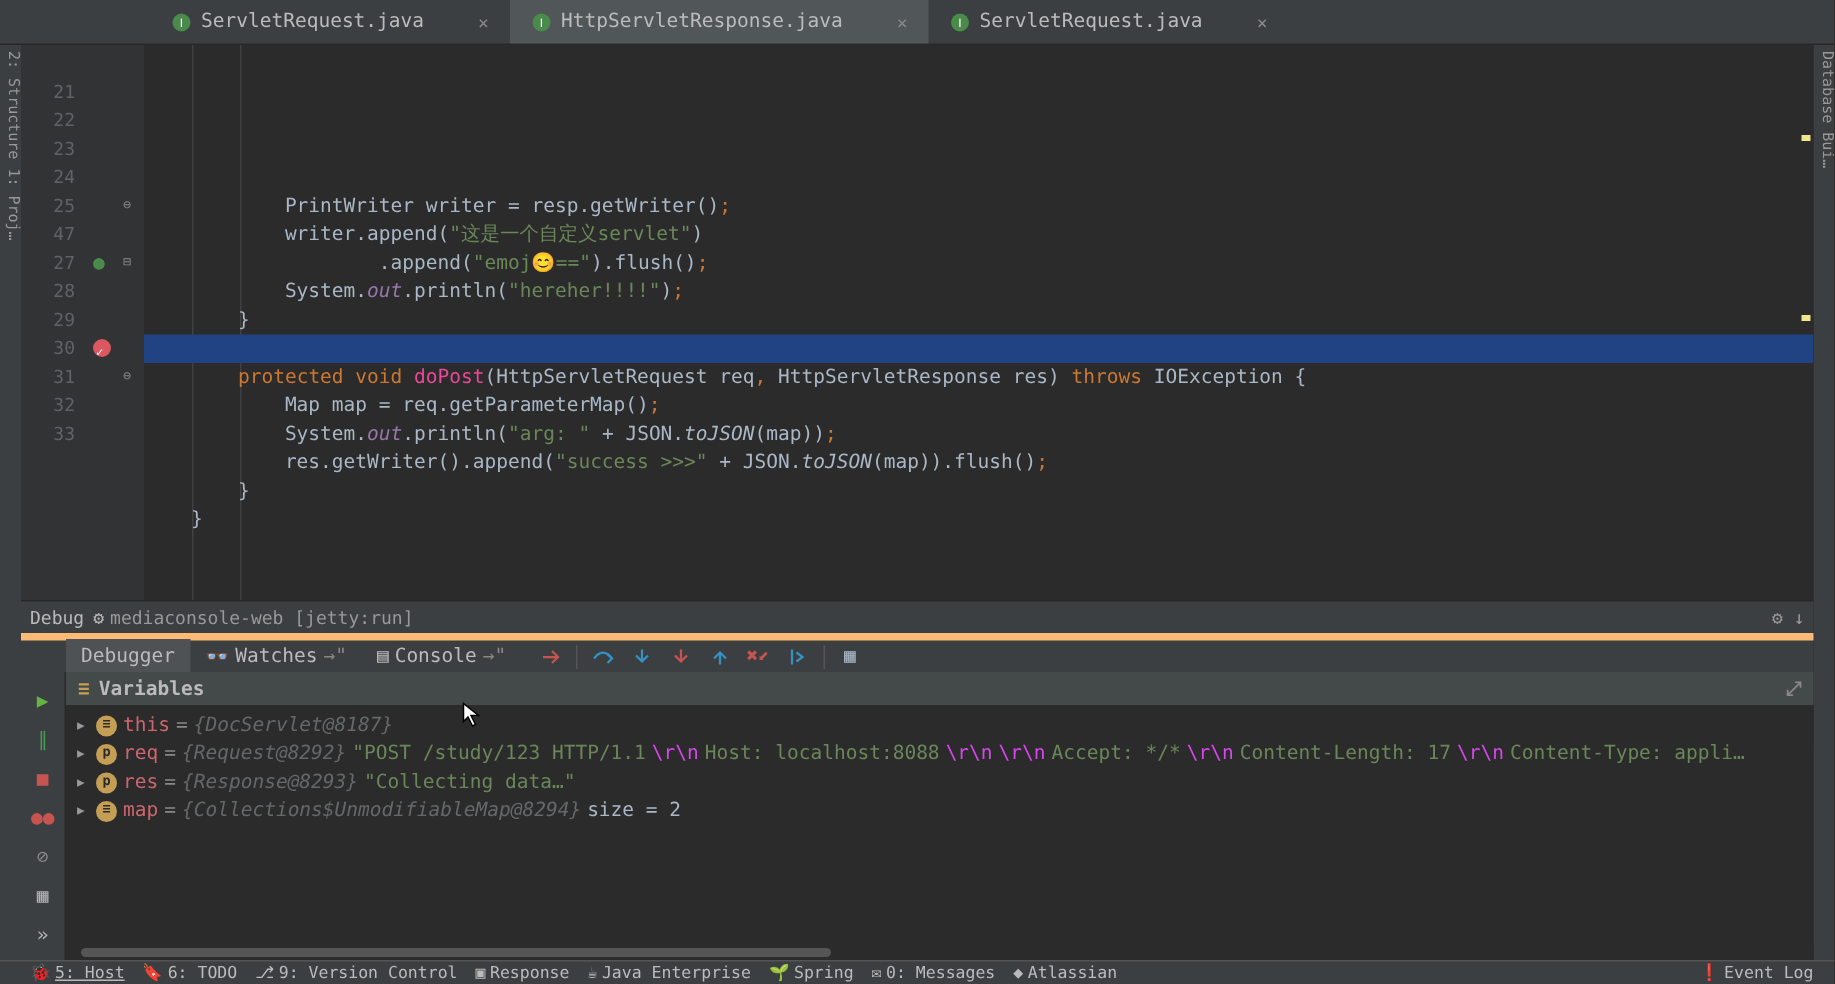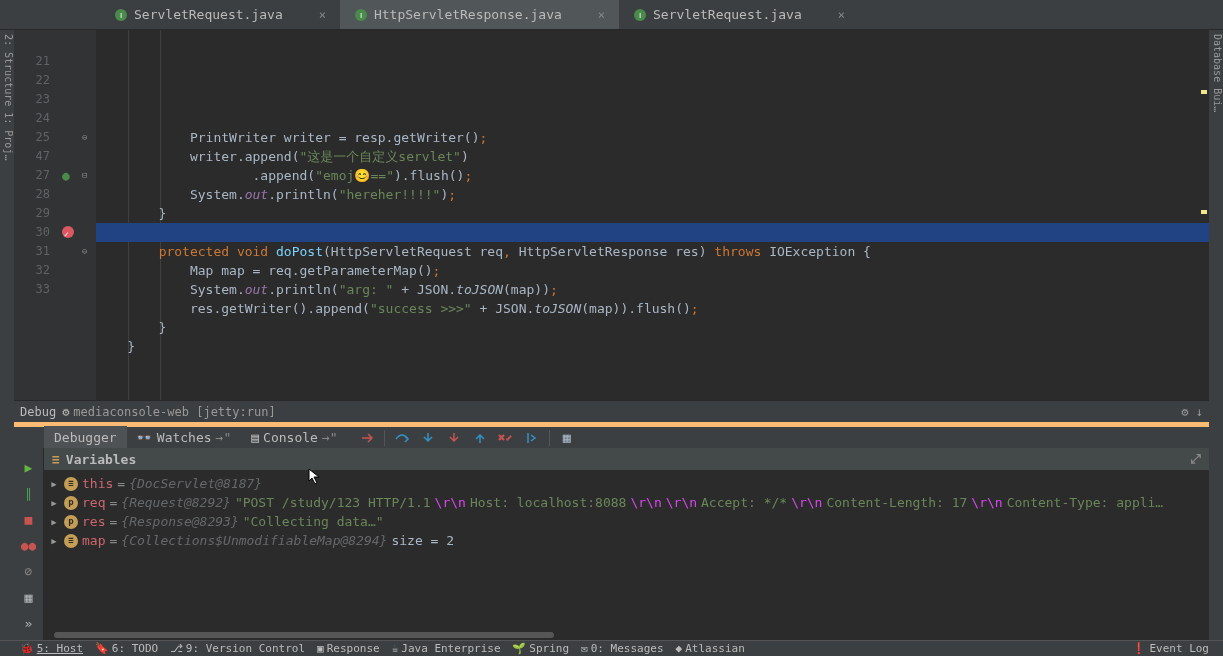--- a/index.html
+++ b/index.html
@@ -21,21 +21,21 @@
 .gutter { width: 44px; background: #313335; color: #606366; text-align: right; padding-right: 8px; font-size: 12px; line-height: 19px; padding-top: 22px; }
 .gutter-extra { width: 24px; background: #313335; position: relative; line-height: 19px; padding-top: 22px; }
 .fold-col { width: 14px; background: #313335; position: relative; line-height: 19px; padding-top: 22px; }
 .code { flex: 1; padding-top: 22px; line-height: 19px; font-size: 13px; white-space: pre; overflow: hidden; position: relative; }
 .code-line { padding-left: 0; height: 19px; }
 .hl-line { background: #214283; position: absolute; left: 0; right: 0; height: 19px; }
 .indent-guide { position: absolute; width: 1px; background: #404040; top: 0; bottom: 0; }
 
 .kw { color: #cc7832; }
 .field { color: #9876aa; font-style: italic; }
-.method { color: #7dd3fc; }
+.method { color: #ec4899; }
 .str { color: #6a8759; }
 .escape { color: #d946ef; }
 .static-m { font-style: italic; }
 
 
 .minimap { position: absolute; right: 2px; top: 0; bottom: 0; width: 8px; }
 .mark { position: absolute; width: 6px; height: 4px; right: 0; }
 
 
 .debug-header { position: absolute; top: 400px; left: 14px; right: 14px; height: 22px; background: #3c3f41; color: #bbbbbb; font-size: 12px; display: flex; align-items: center; padding-left: 6px; border-top: 1px solid #282828; }

